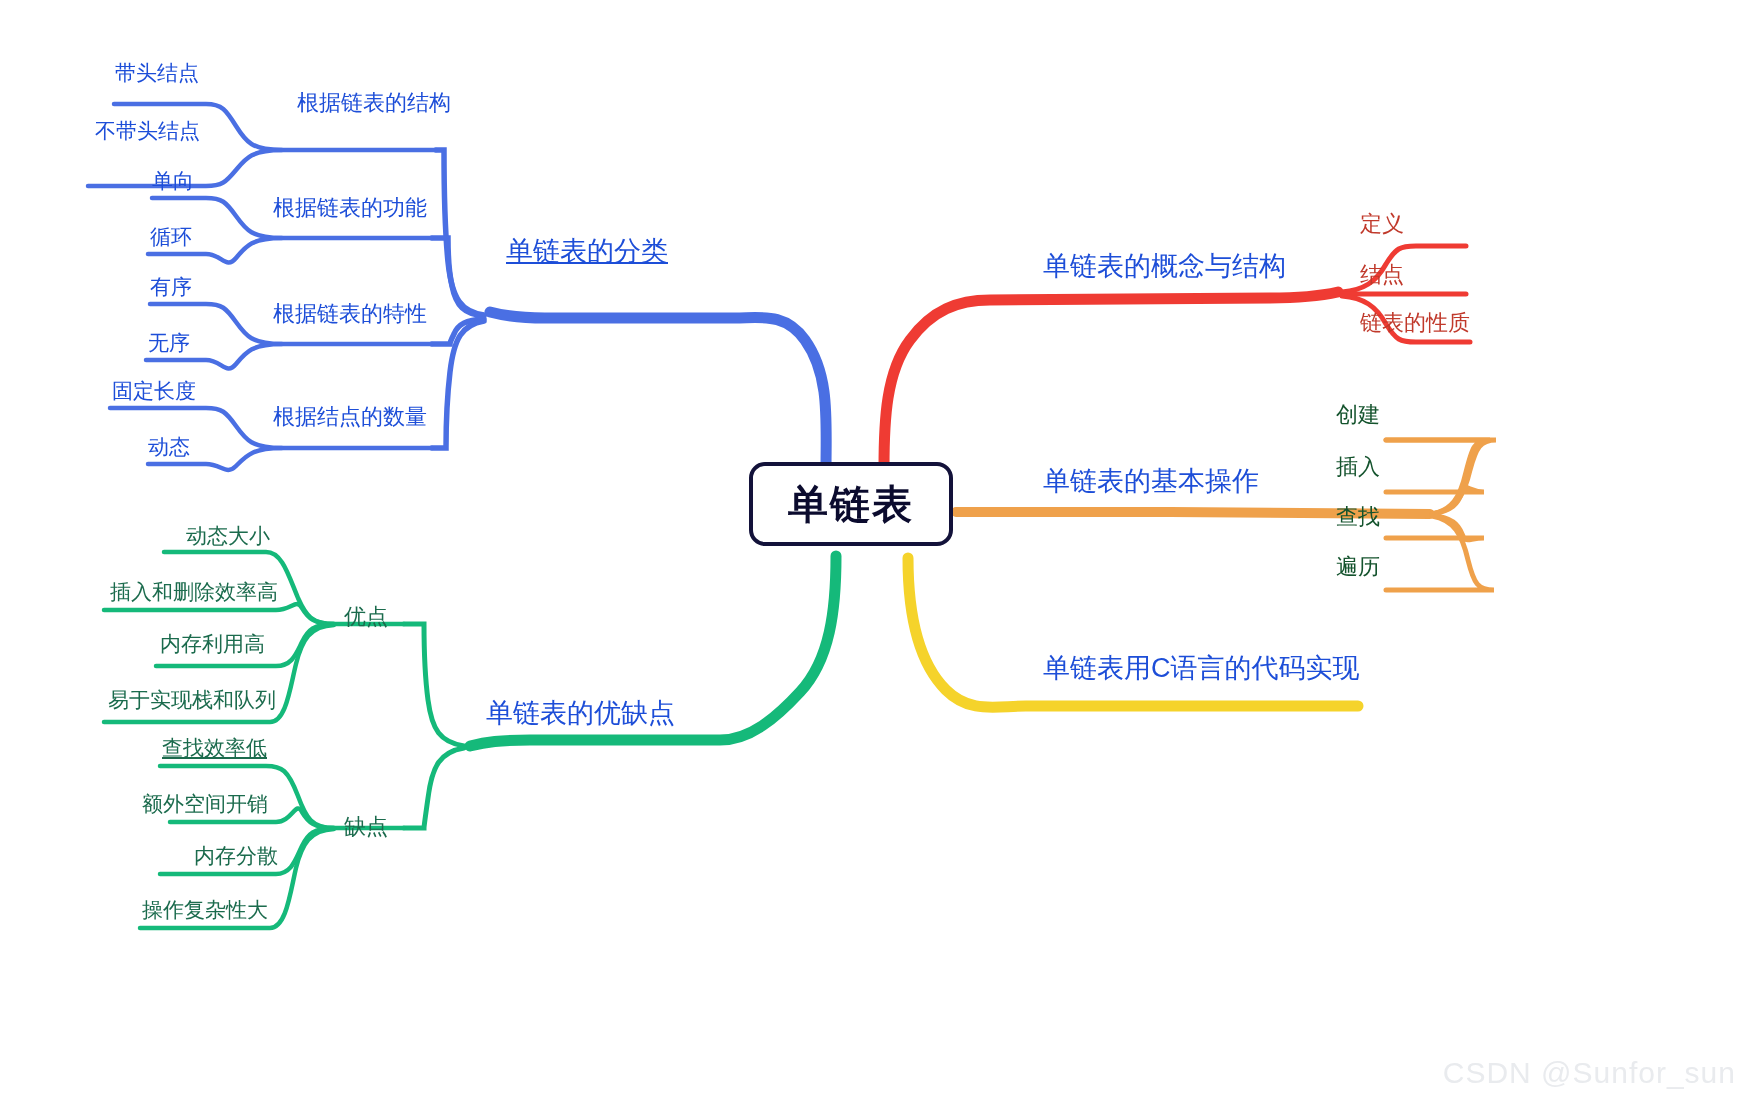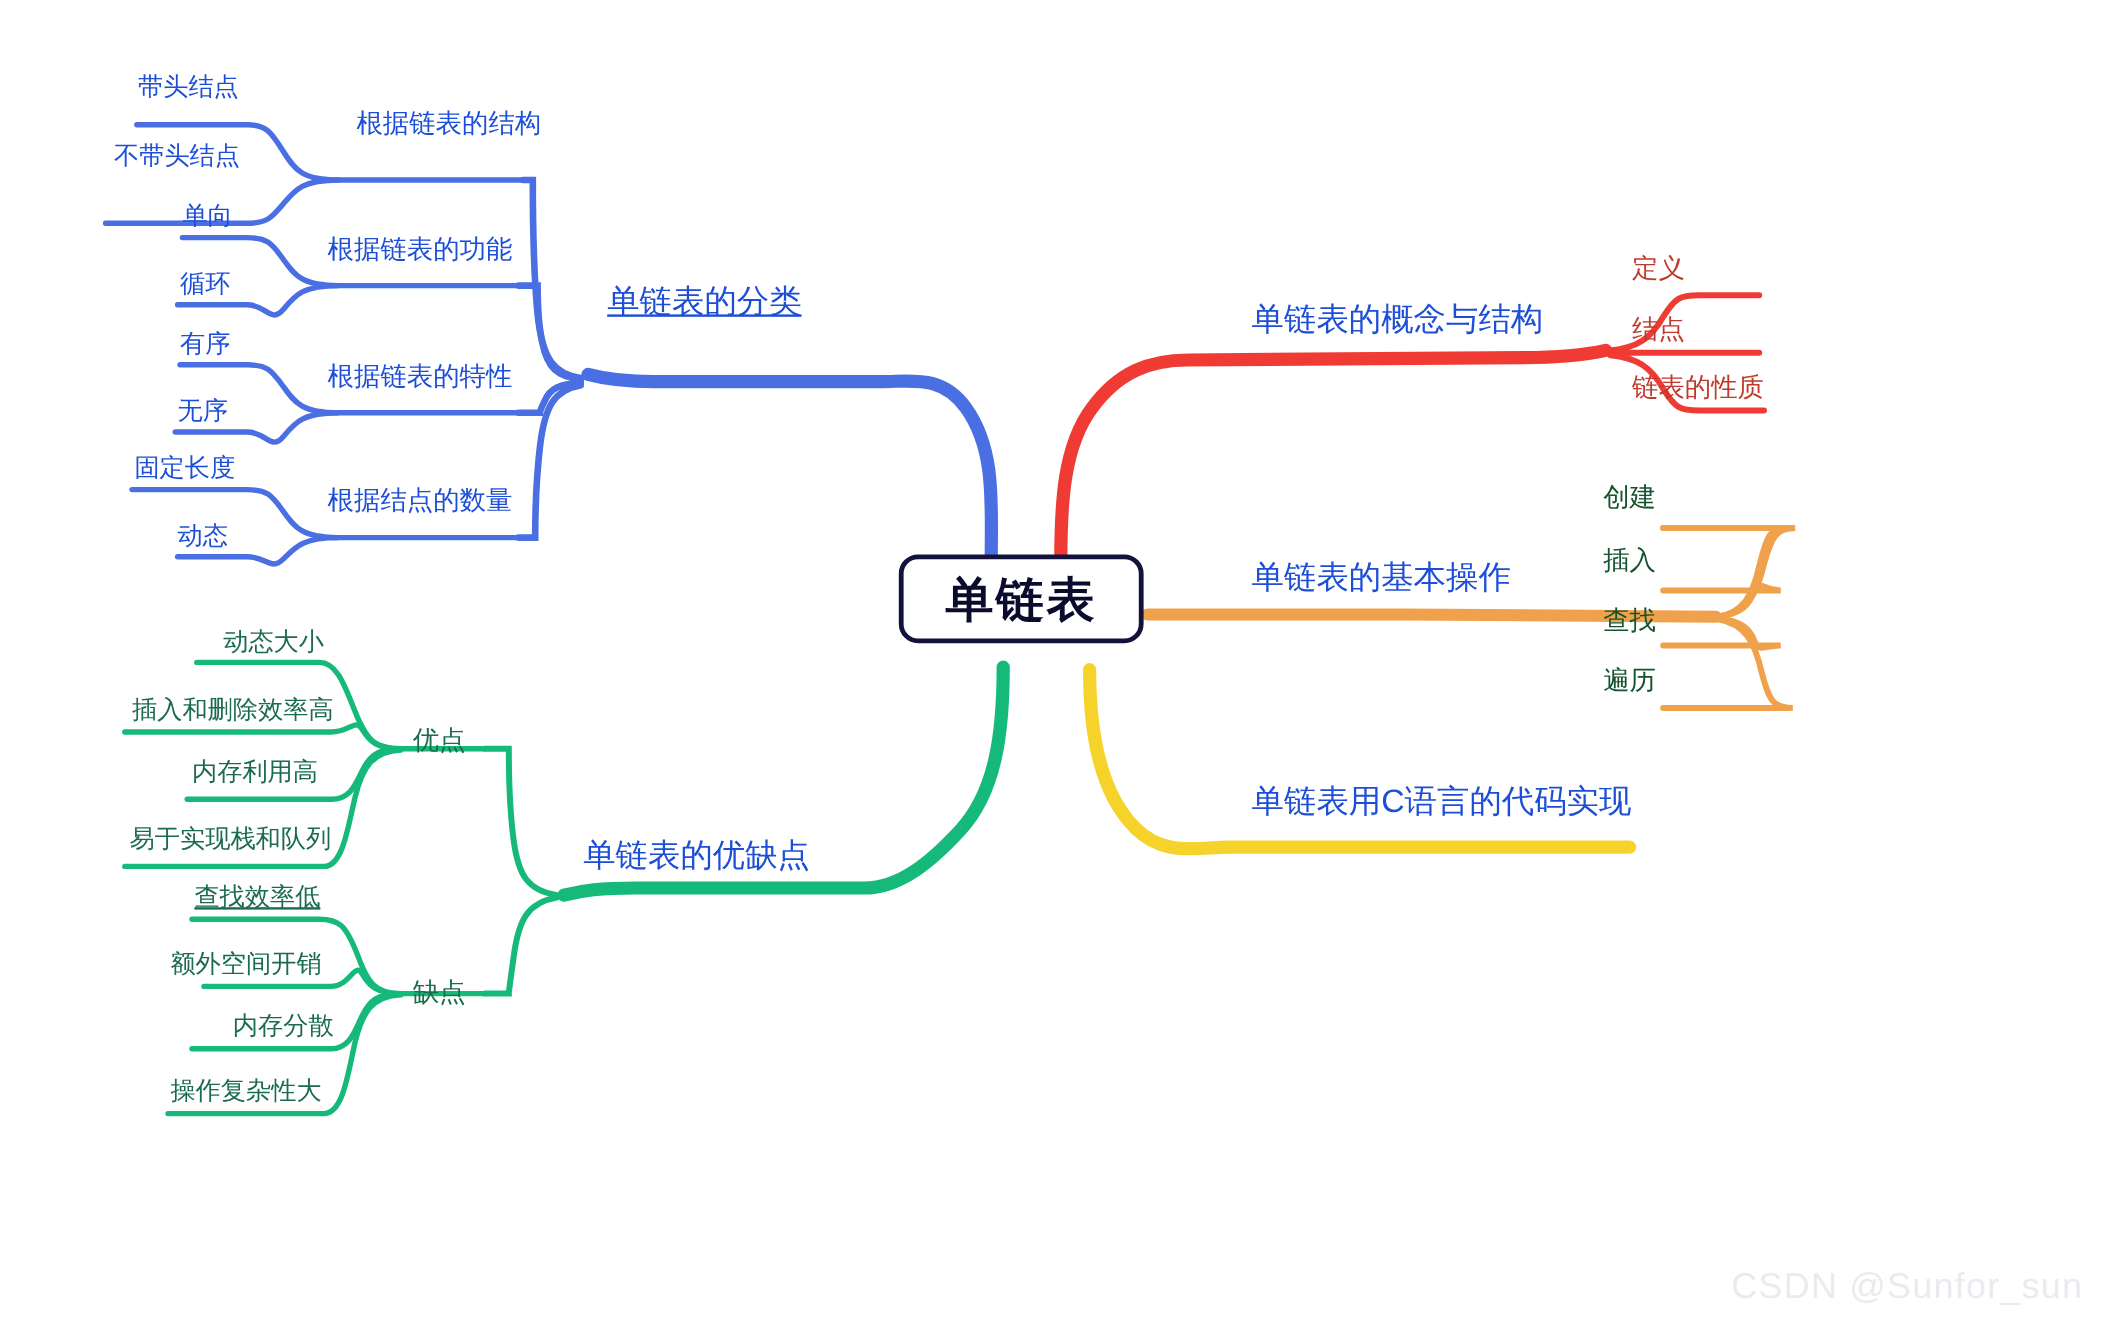--- a/index.html
+++ b/index.html
@@ -42,21 +42,21 @@
   .c-blue  { color: #1d4ed8; }
   .c-red   { color: #c0392b; }
   .c-orange{ color: #14532d; }
   .c-green { color: #1b6b4d; }
 
   #root-node {
     position: absolute;
     left: 749px;
     top: 462px;
     width: 204px;
-    height: 74px;
+    height: 84px;
     border: 4px solid #13123a;
     border-radius: 16px;
     background: #ffffff;
     box-sizing: border-box;
     display: flex;
     align-items: center;
     justify-content: center;
     z-index: 5;
   }
   #root-node-label {

